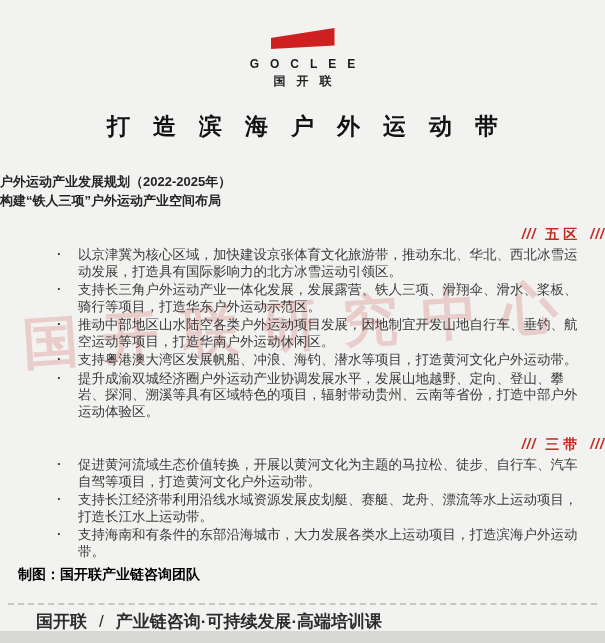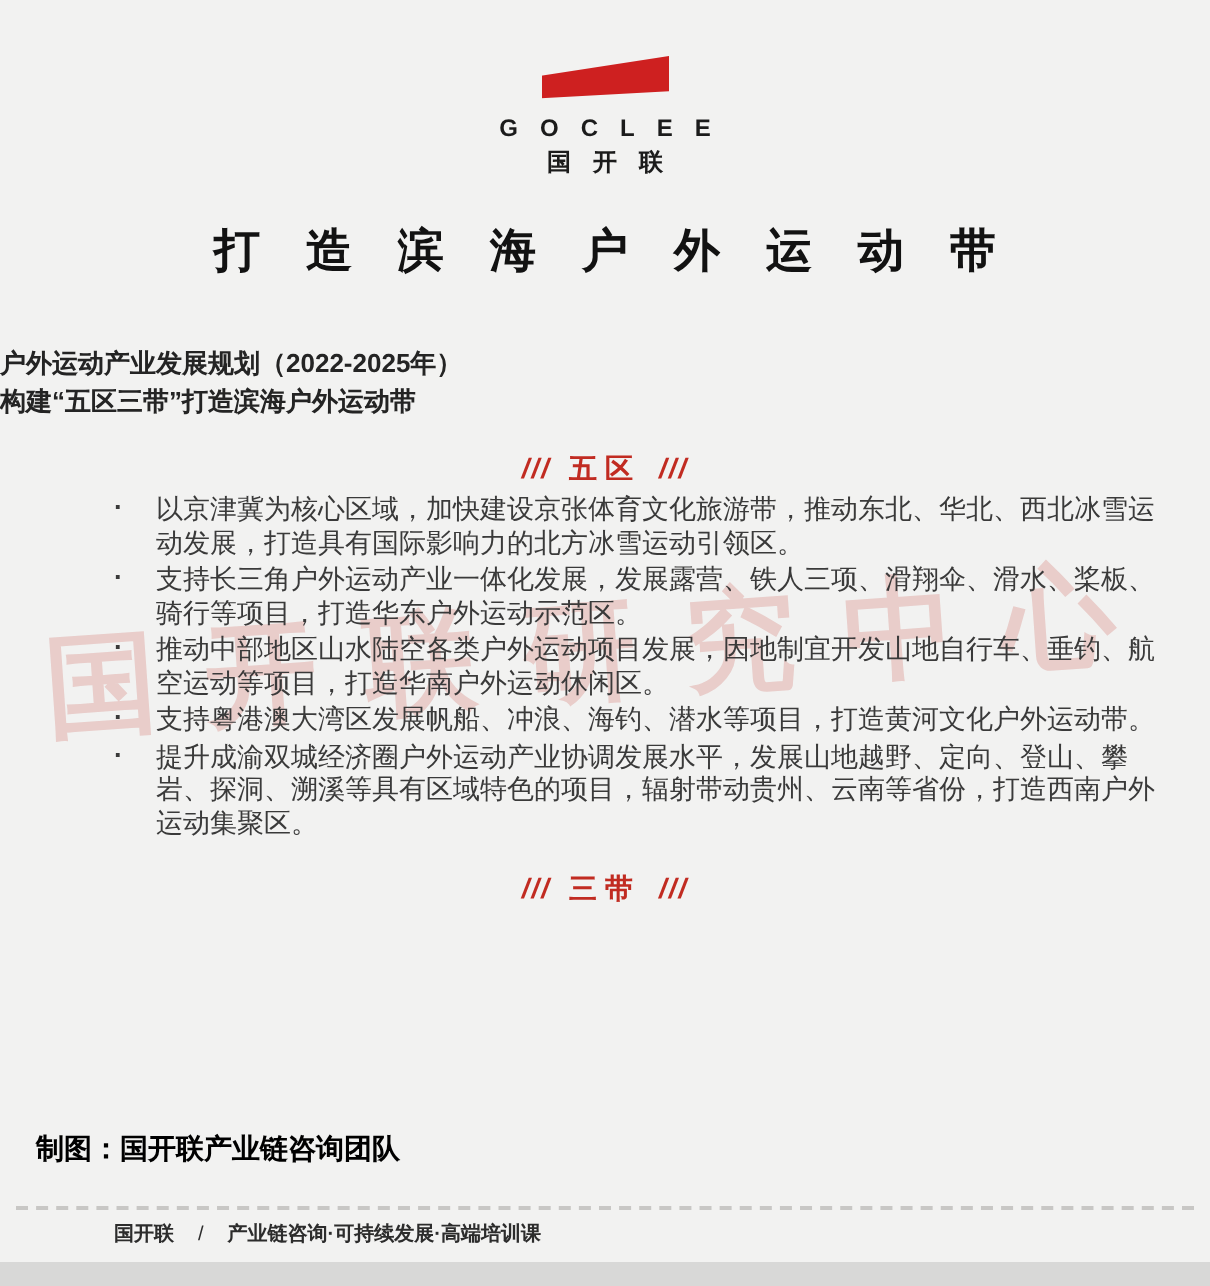--- a/index.html
+++ b/index.html
@@ -57,21 +57,21 @@
     margin-top:33px;
     text-align:left;
     font-weight:bold;
     font-size:13px;
     line-height:19px;
     color:#242424;
   }
   
   .section-header {
     margin-top:15px;
-    text-align:center;
+    text-align:right;
     color:#c12b21;
     font-weight:bold;
     font-size:14px;
     line-height:18px;
   }
   .section-header .slash { font-style:italic; letter-spacing:1px; }
   .section-header .slash.left { margin-right:9px; }
   .section-header .slash.right { margin-left:9px; }
   .section-header .sec-label { letter-spacing:4px; }
   .bullets {
@@ -98,22 +98,22 @@
     font-size:14px; font-weight:bold;
     color:#000000;
     z-index:1;
   }
   .dashed-divider {
     position:absolute; left:8px; right:8px; top:603px;
     border-top:2px dashed #c8c7c5;
     z-index:1;
   }
   .bottom-bar {
-    position:absolute; left:25px; top:610px;
-    font-size:10px; font-weight:bold;
+    position:absolute; left:4px; top:610px;
+    font-size:17px; font-weight:bold;
     color:#2c2c2c;
     z-index:1;
     padding-left:32px;
   }
   .bottom-bar .sep { margin:0 12px; font-weight:normal; }
   .bottom-strip {
     position:absolute; left:0; right:0; bottom:0;
     height:12px; background:#d8d8d7;
     z-index:1;
   }
@@ -130,39 +130,44 @@
     <div class="logo">
       <div class="logo-mark"></div>
       <div class="logo-latin">GOCLEE</div>
       <div class="logo-cn">国开联</div>
     </div>
 
     <div class="title">打造滨海户外运动带</div>
 
     <div class="subtitle">
       <div>户外运动产业发展规划（2022-2025年）</div>
-      <div>构建“五区三带”打造滨海户外运动带</div>
+      <div>构建“铁人三项”户外运动产业空间布局</div>
     </div>
 
     <div class="section-header">
       <span class="slash left">///</span><span class="sec-label">五区</span><span class="slash right">///</span>
     </div>
 
     <ul class="bullets">
       <li>以京津冀为核心区域，加快建设京张体育文化旅游带，推动东北、华北、西北冰雪运动发展，打造具有国际影响力的北方冰雪运动引领区。</li>
       <li>支持长三角户外运动产业一体化发展，发展露营、铁人三项、滑翔伞、滑水、桨板、骑行等项目，打造华东户外运动示范区。</li>
       <li>推动中部地区山水陆空各类户外运动项目发展，因地制宜开发山地自行车、垂钓、航空运动等项目，打造华南户外运动休闲区。</li>
       <li>支持粤港澳大湾区发展帆船、冲浪、海钓、潜水等项目，打造黄河文化户外运动带。</li>
-      <li>提升成渝双城经济圈户外运动产业协调发展水平，发展山地越野、定向、登山、攀岩、探洞、溯溪等具有区域特色的项目，辐射带动贵州、云南等省份，打造西南户外运动集聚区。</li>
+      <li>提升成渝双城经济圈户外运动产业协调发展水平，发展山地越野、定向、登山、攀岩、探洞、溯溪等具有区域特色的项目，辐射带动贵州、云南等省份，打造中部户外运动体验区。</li>
     </ul>
 
     <div class="section-header">
       <span class="slash left">///</span><span class="sec-label">三带</span><span class="slash right">///</span>
     </div>
 
+    <ul class="bullets">
+      <li>促进黄河流域生态价值转换，开展以黄河文化为主题的马拉松、徒步、自行车、汽车自驾等项目，打造黄河文化户外运动带。</li>
+      <li>支持长江经济带利用沿线水域资源发展皮划艇、赛艇、龙舟、漂流等水上运动项目，打造长江水上运动带。</li>
+      <li>支持海南和有条件的东部沿海城市，大力发展各类水上运动项目，打造滨海户外运动带。</li>
+    </ul>
 
   </div>
 
   <div class="credit">制图：国开联产业链咨询团队</div>
   <div class="dashed-divider"></div>
   <div class="bottom-bar">
     <span>国开联</span><span class="sep">/</span><span>产业链咨询·可持续发展·高端培训课</span>
   </div>
   <div class="bottom-strip"></div>
 

